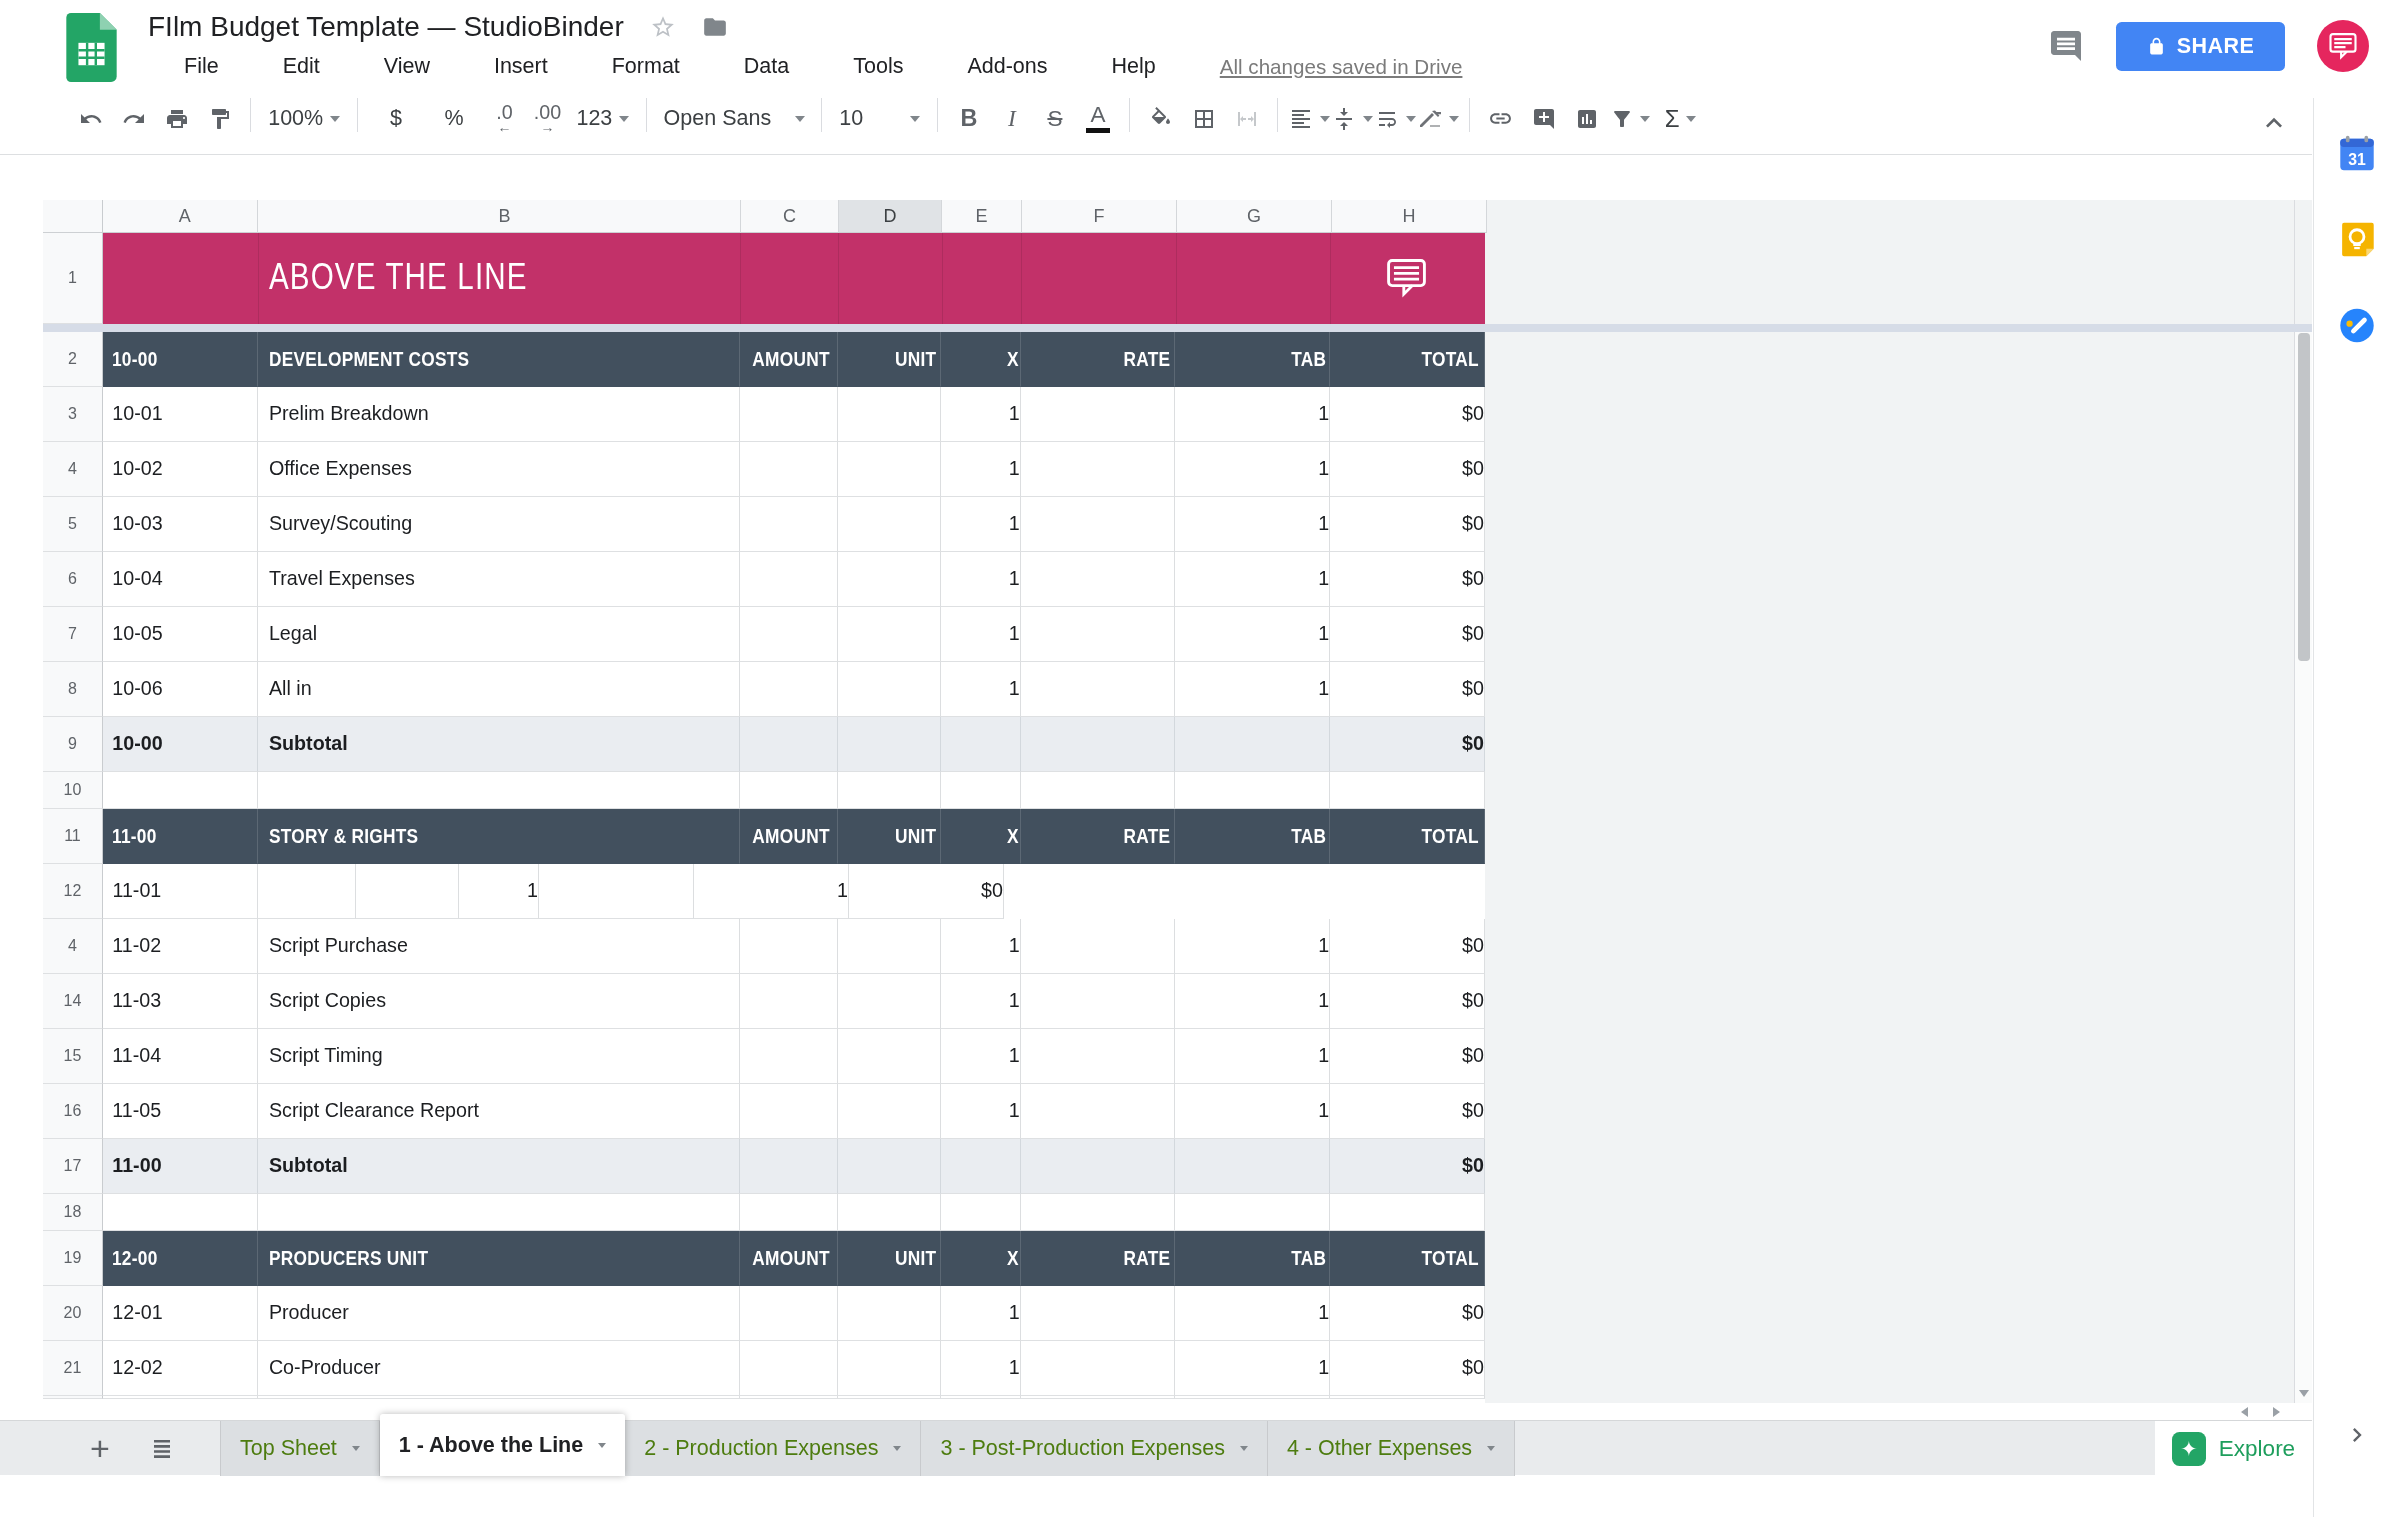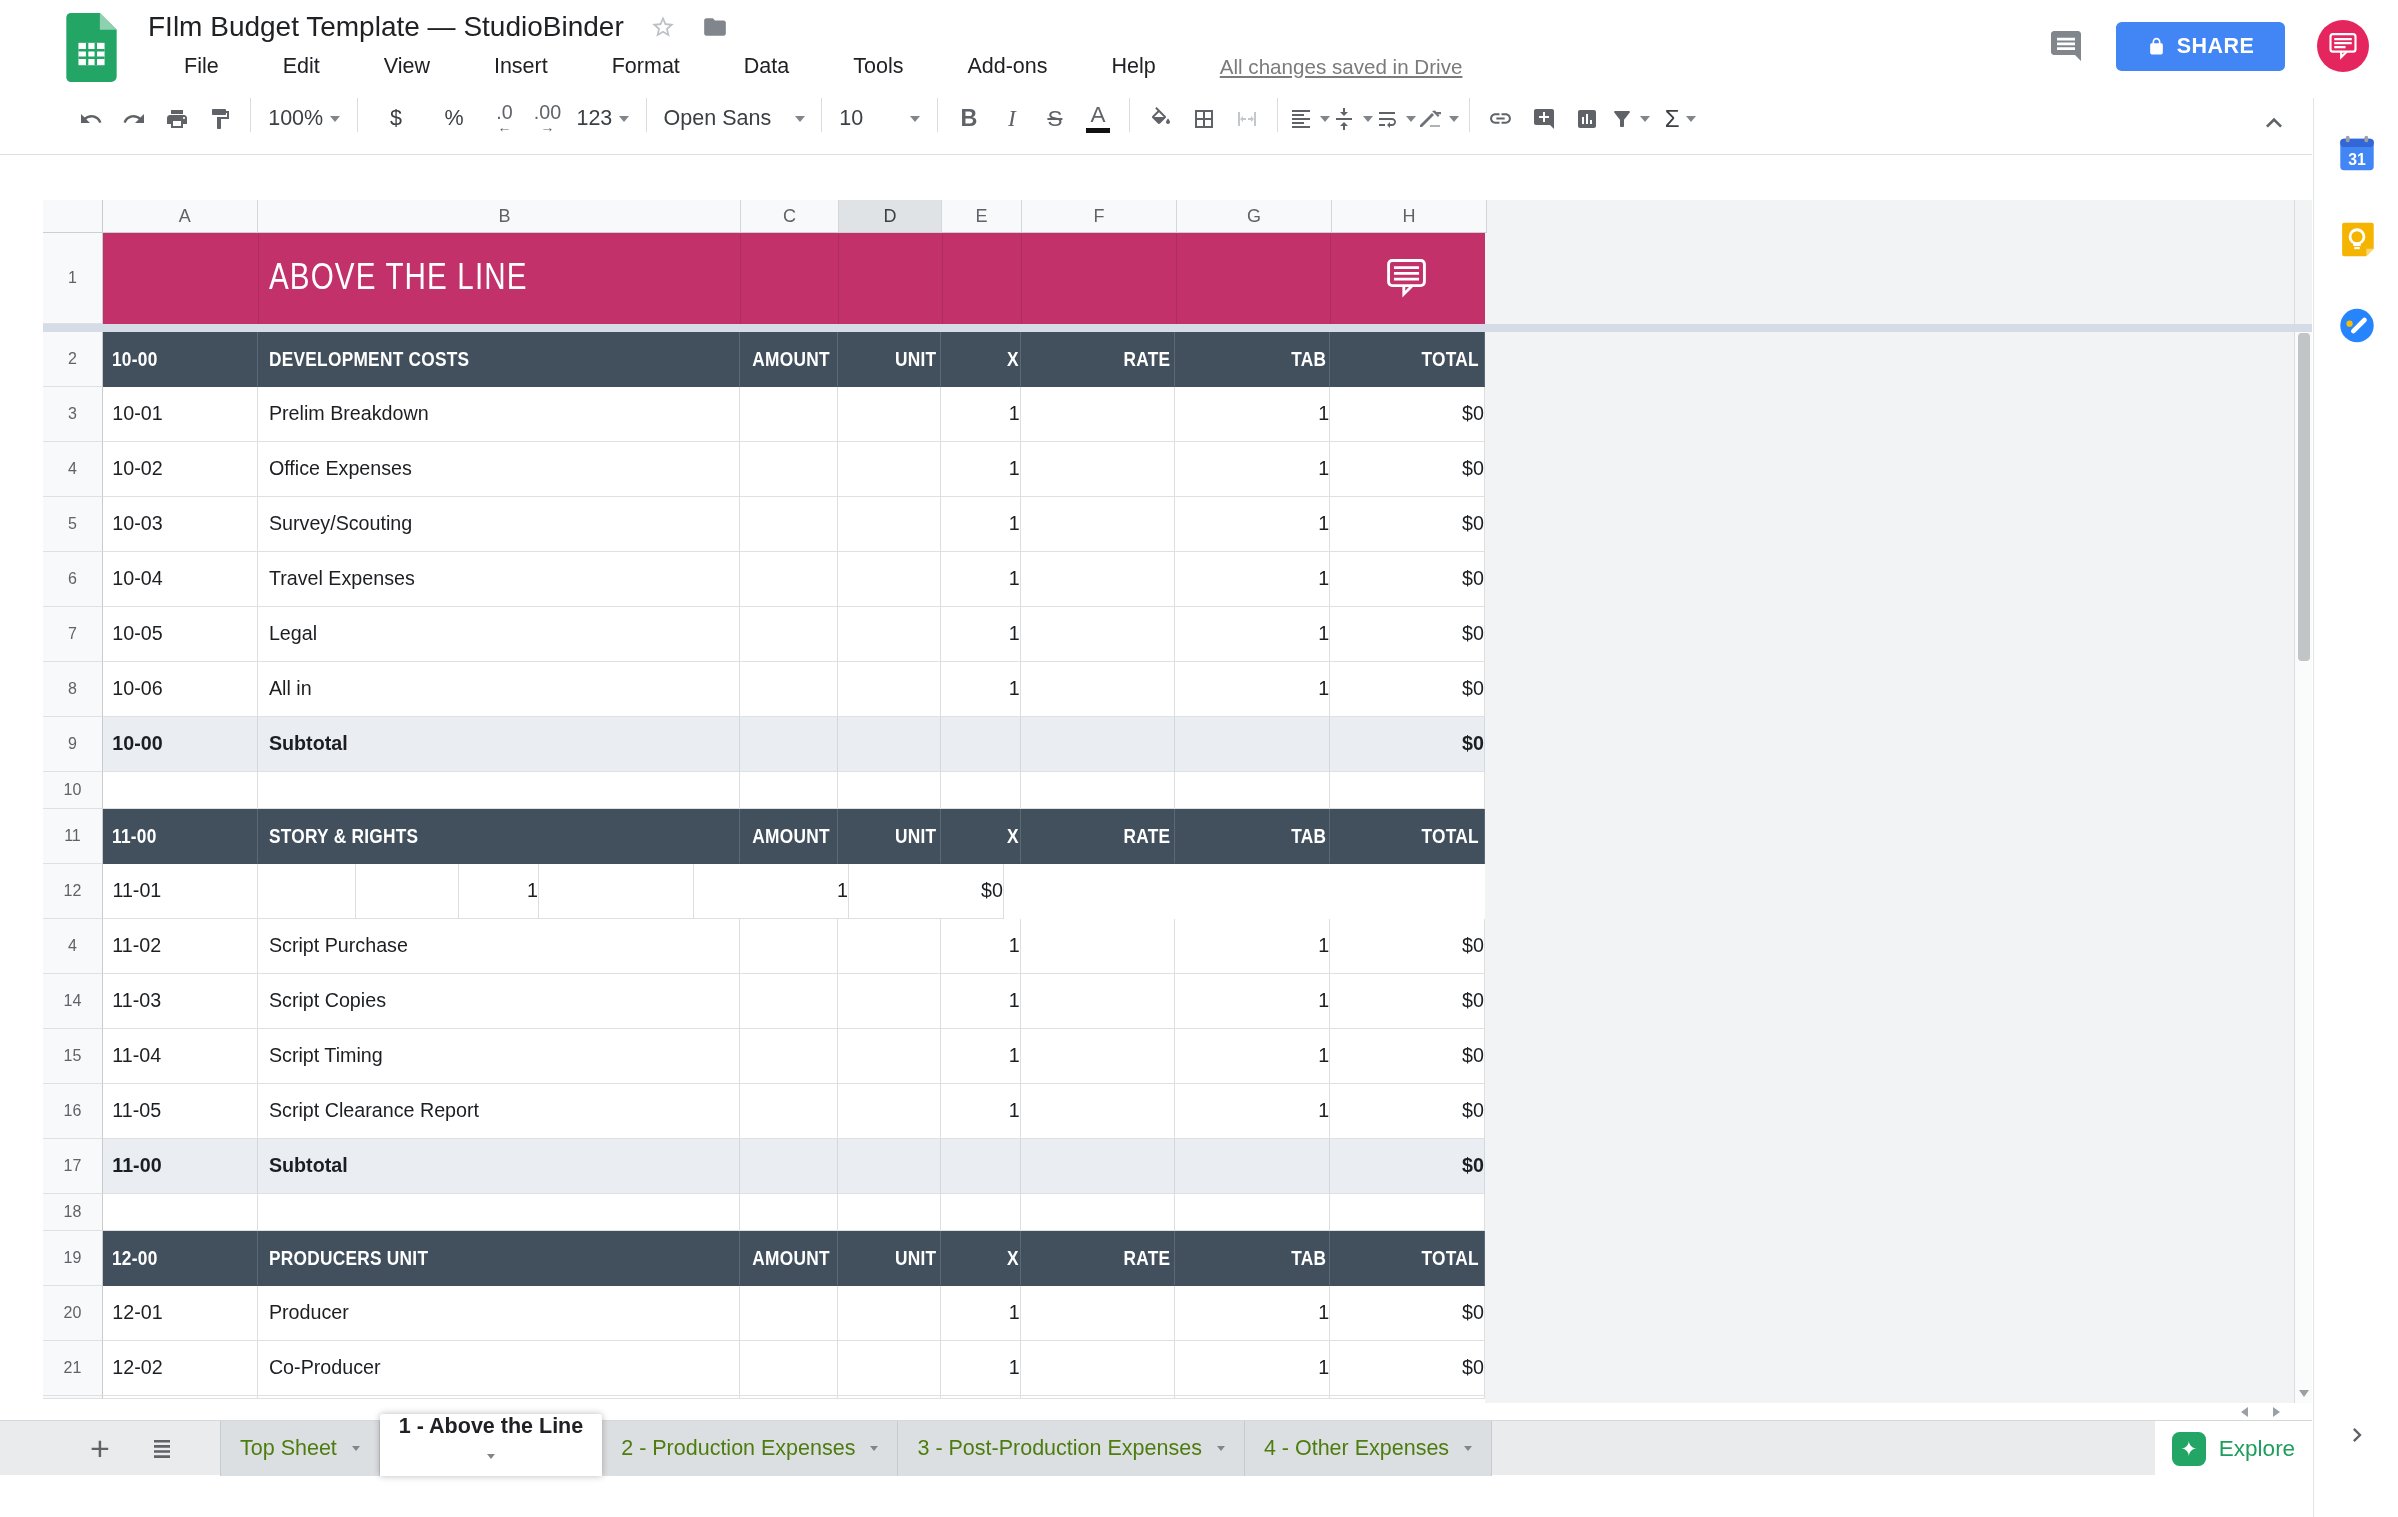--- a/index.html
+++ b/index.html
@@ -109,21 +109,21 @@
   .tabbar{position:absolute;left:0;top:1420px;width:2312px;height:55px;background:#E9EBED;
     border-top:0.9px solid #D5D7D9;box-sizing:border-box;z-index:10;}
   .addsheet{position:absolute;left:90px;top:0;height:55px;display:flex;align-items:center;
     font-size:34px;color:#5f6368;font-weight:400;}
   .allsheets{position:absolute;left:150px;top:14px;}
   .tabs{position:absolute;left:220px;top:0;display:flex;height:55px;}
   .tab{height:55px;padding:0 19px;display:flex;align-items:center;gap:15px;background:#DCDFE2;
     border-right:0.9px solid #C8CACD;font-size:21.5px;color:#4d7c0f;box-sizing:border-box;}
   .tab:first-child{border-left:0.9px solid #C8CACD;}
   .tab.active{background:#fff;color:#202124;font-weight:bold;height:62px;margin-top:-6.6px;
-    border:none;border-radius:2.8px 2.8px 0 0;box-shadow:0 0 7.5px rgba(0,0,0,.28);z-index:3;flex-direction:column;}
+    border:none;border-radius:2.8px 2.8px 0 0;box-shadow:0 0 7.5px rgba(0,0,0,.28);z-index:3;}
   .tab .caret{border-top-color:#80868b;border-left-width:4.7px;border-right-width:4.7px;border-top-width:5.6px;}
   .explore{position:absolute;right:0;top:0;width:157px;height:55px;background:#fff;display:flex;
     align-items:center;justify-content:center;gap:13px;}
   .explore-ic{width:34px;height:34px;background:var(--explore_green);border-radius:7.5px;display:flex;
     align-items:center;justify-content:center;color:#fff;font-size:20.6px;}
   .explore-label{color:#1E9E5C;font-size:22.5px;}
 
   
   .rail{position:absolute;right:0;top:98px;width:86px;height:1419px;background:#fff;
     border-left:0.9px solid #E2E4E6;box-sizing:border-box;z-index:15;}

